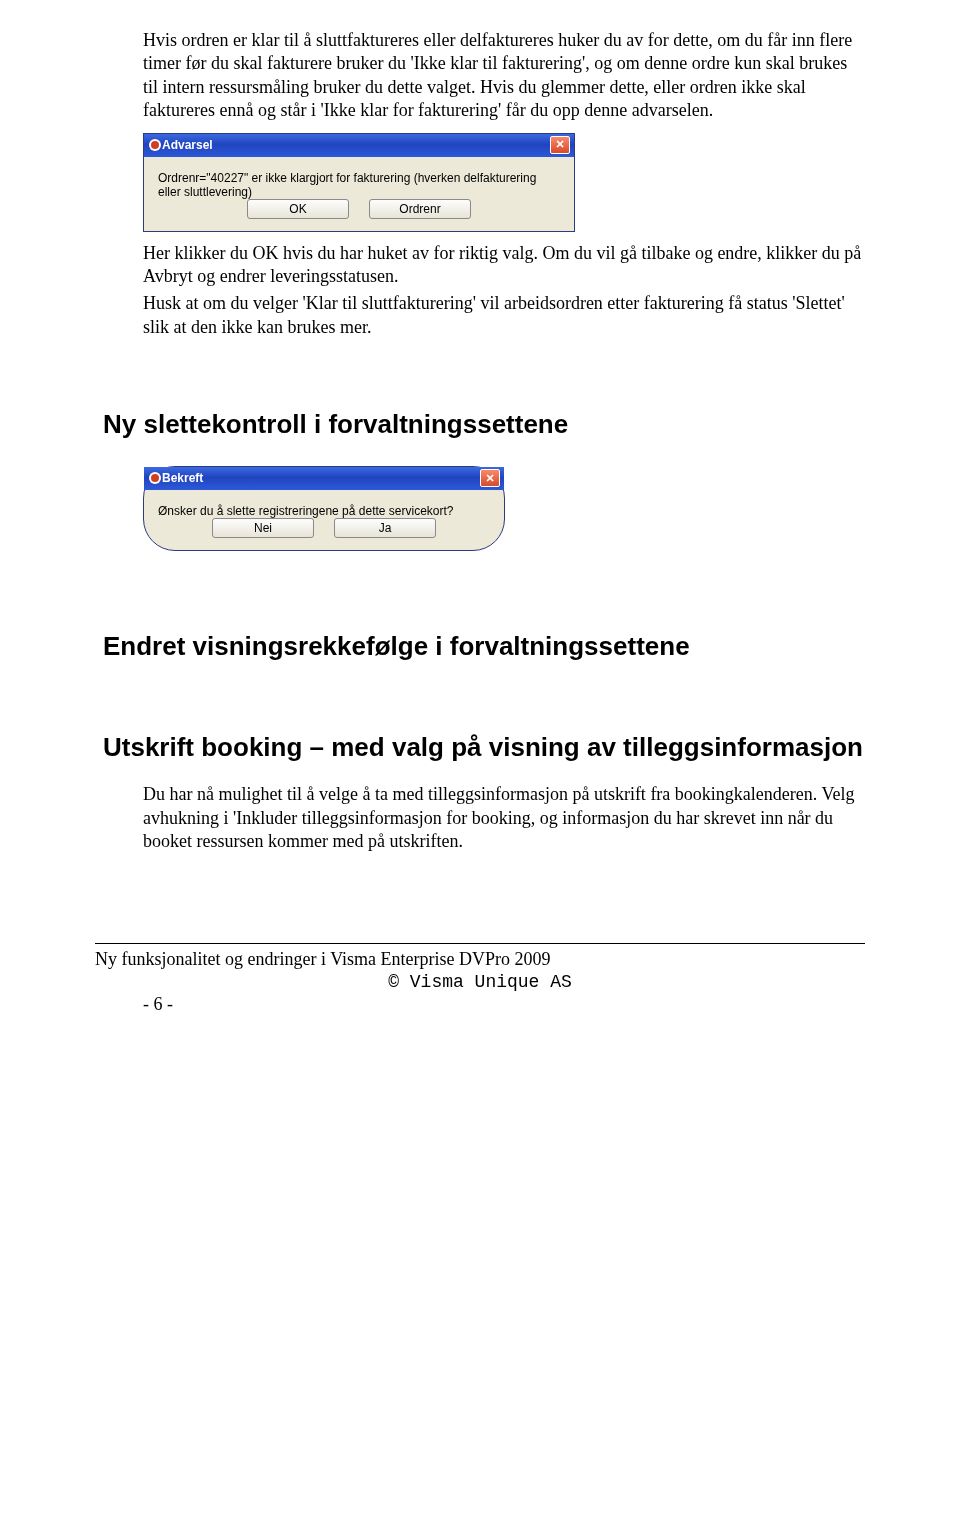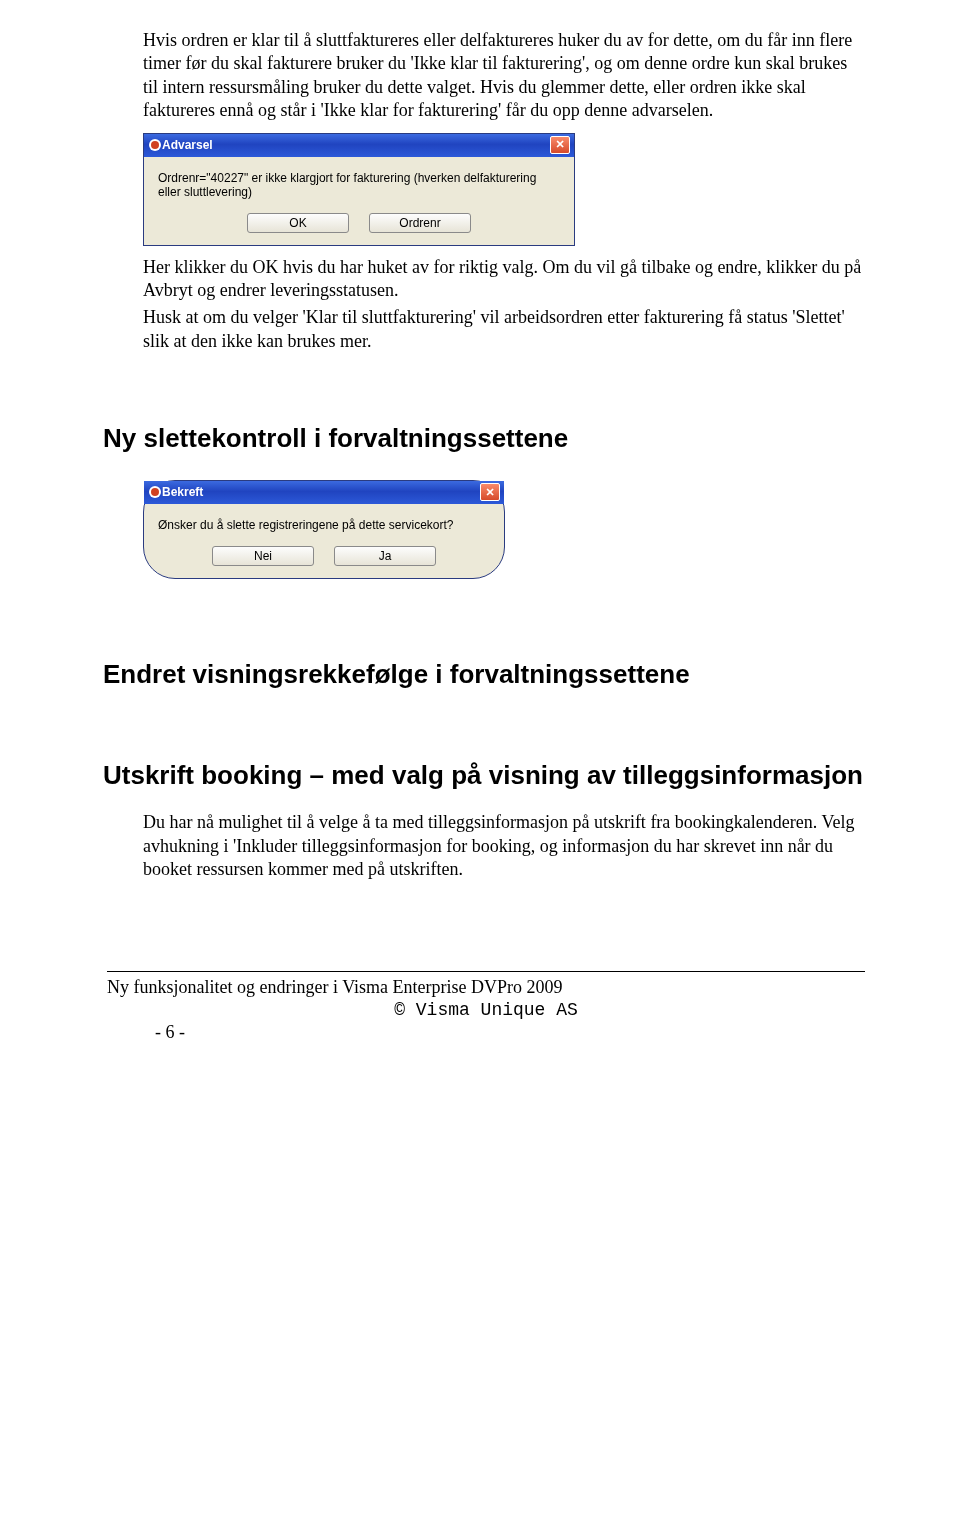--- a/index.html
+++ b/index.html
@@ -59,36 +59,34 @@
     color:#fff;font-weight:bold;font-size:11px;
     cursor:pointer;
   }
   .dlg-body{
     padding:14px 14px 12px 14px;
   }
   .dlg-btns{
     display:flex;
     justify-content:center;
     gap:20px;
-    margin-top:14px;
   }
   .win-btn{
     min-width:80px;
     padding:2px 10px;
     background:linear-gradient(to bottom,#fdfdfd,#e7e4d7);
     border:1px solid #8a8a8a;
     border-radius:3px;
     font-family:Tahoma, Arial, sans-serif;
     font-size:12px;
     text-align:center;
     cursor:pointer;
   }
   .footer-area{
     margin-top:90px;
-    margin-left:12px;
   }
   .footer-line{
     border:0;border-top:1px solid #000;margin:0 0 4px 0;
   }
   .footer-text{
     font-size:18px;
     line-height:1.25;
   }
   .footer-center{text-align:center;font-family:Liberation Mono, monospace;}
   .page-num{margin-left:48px;}

